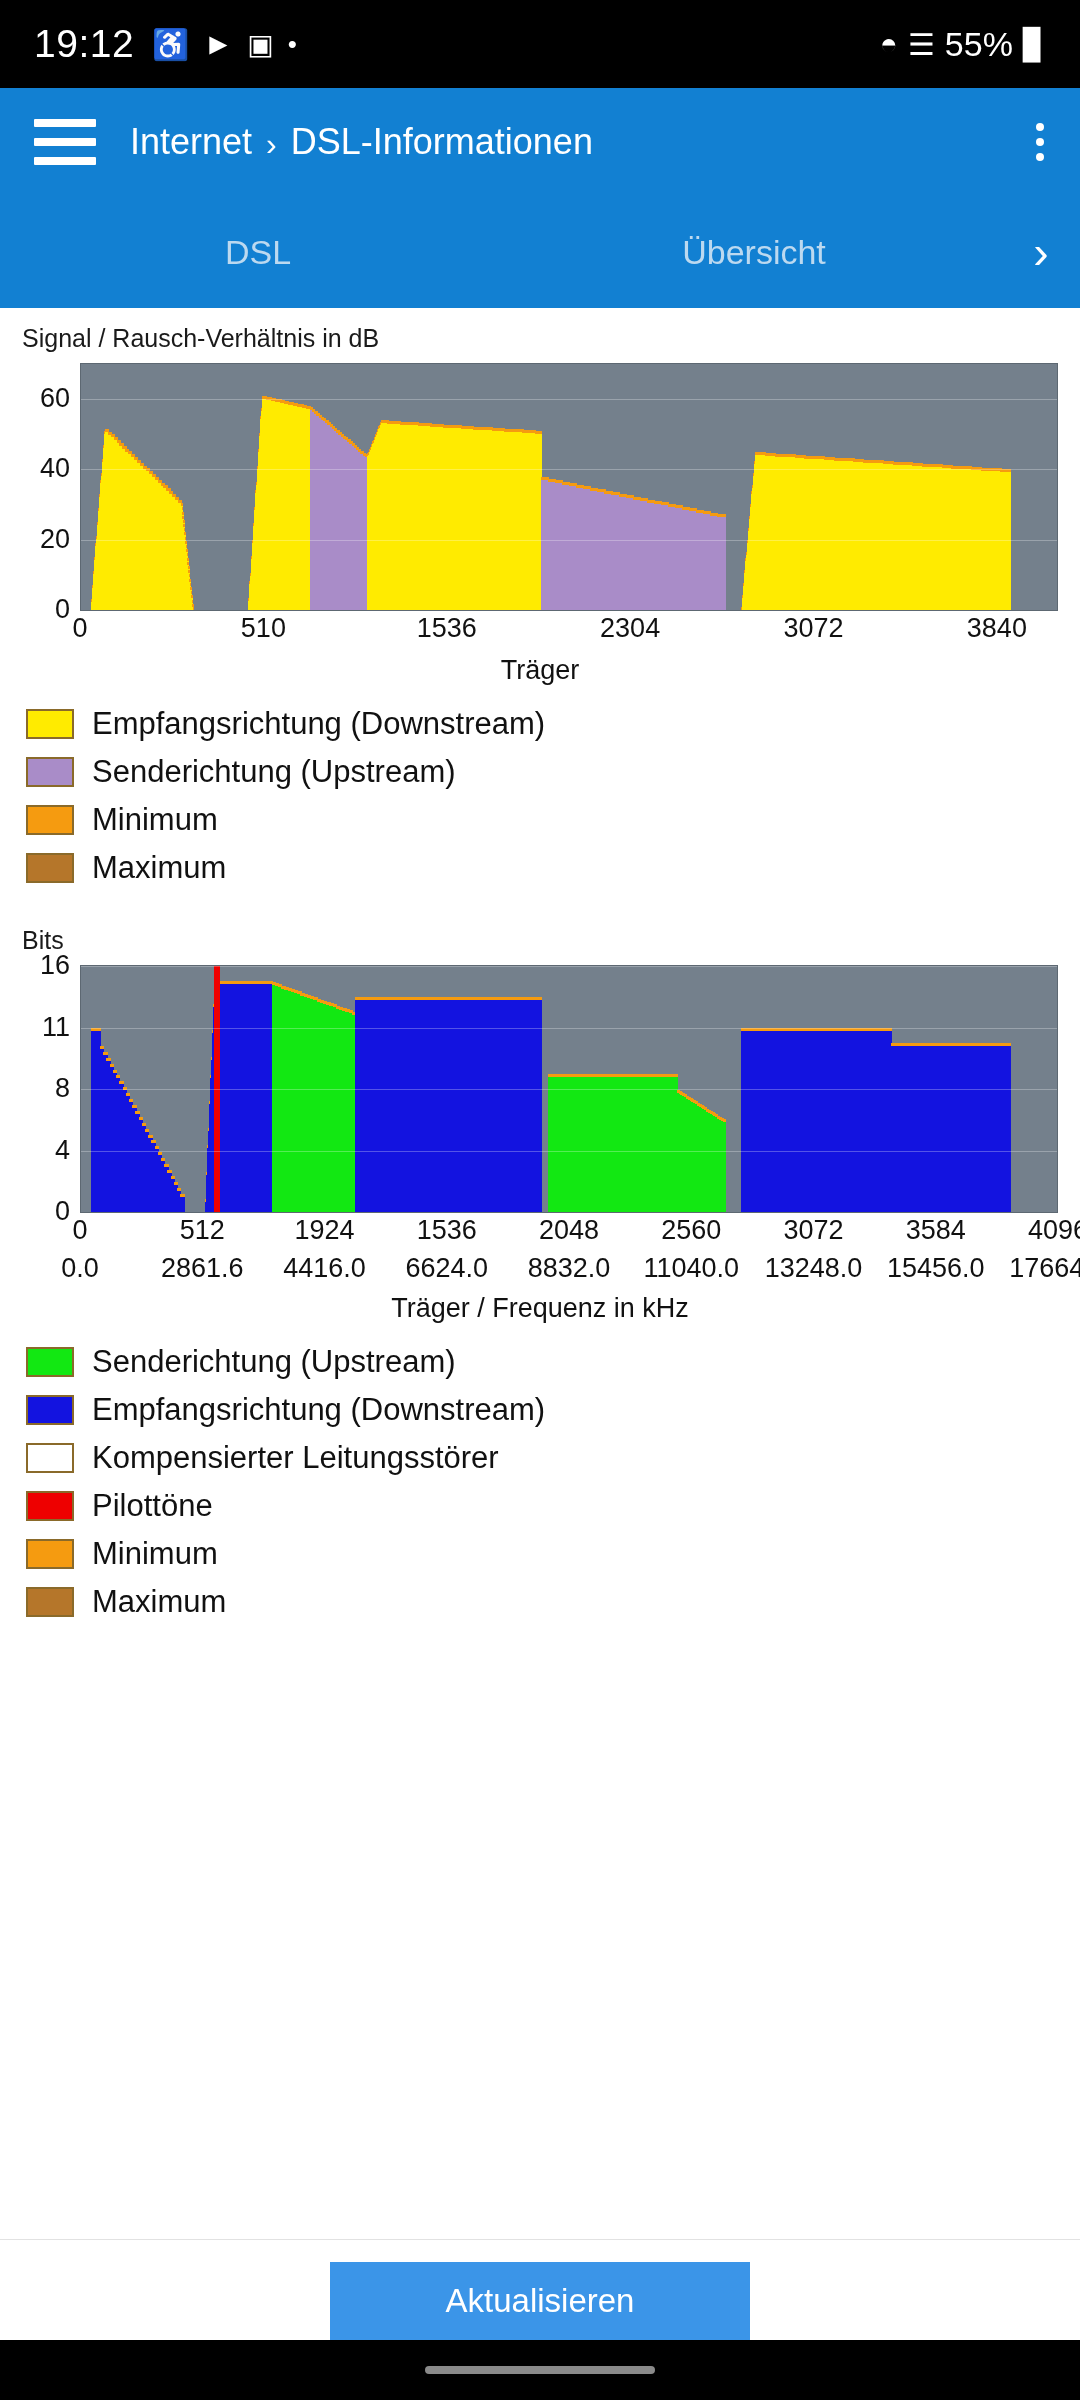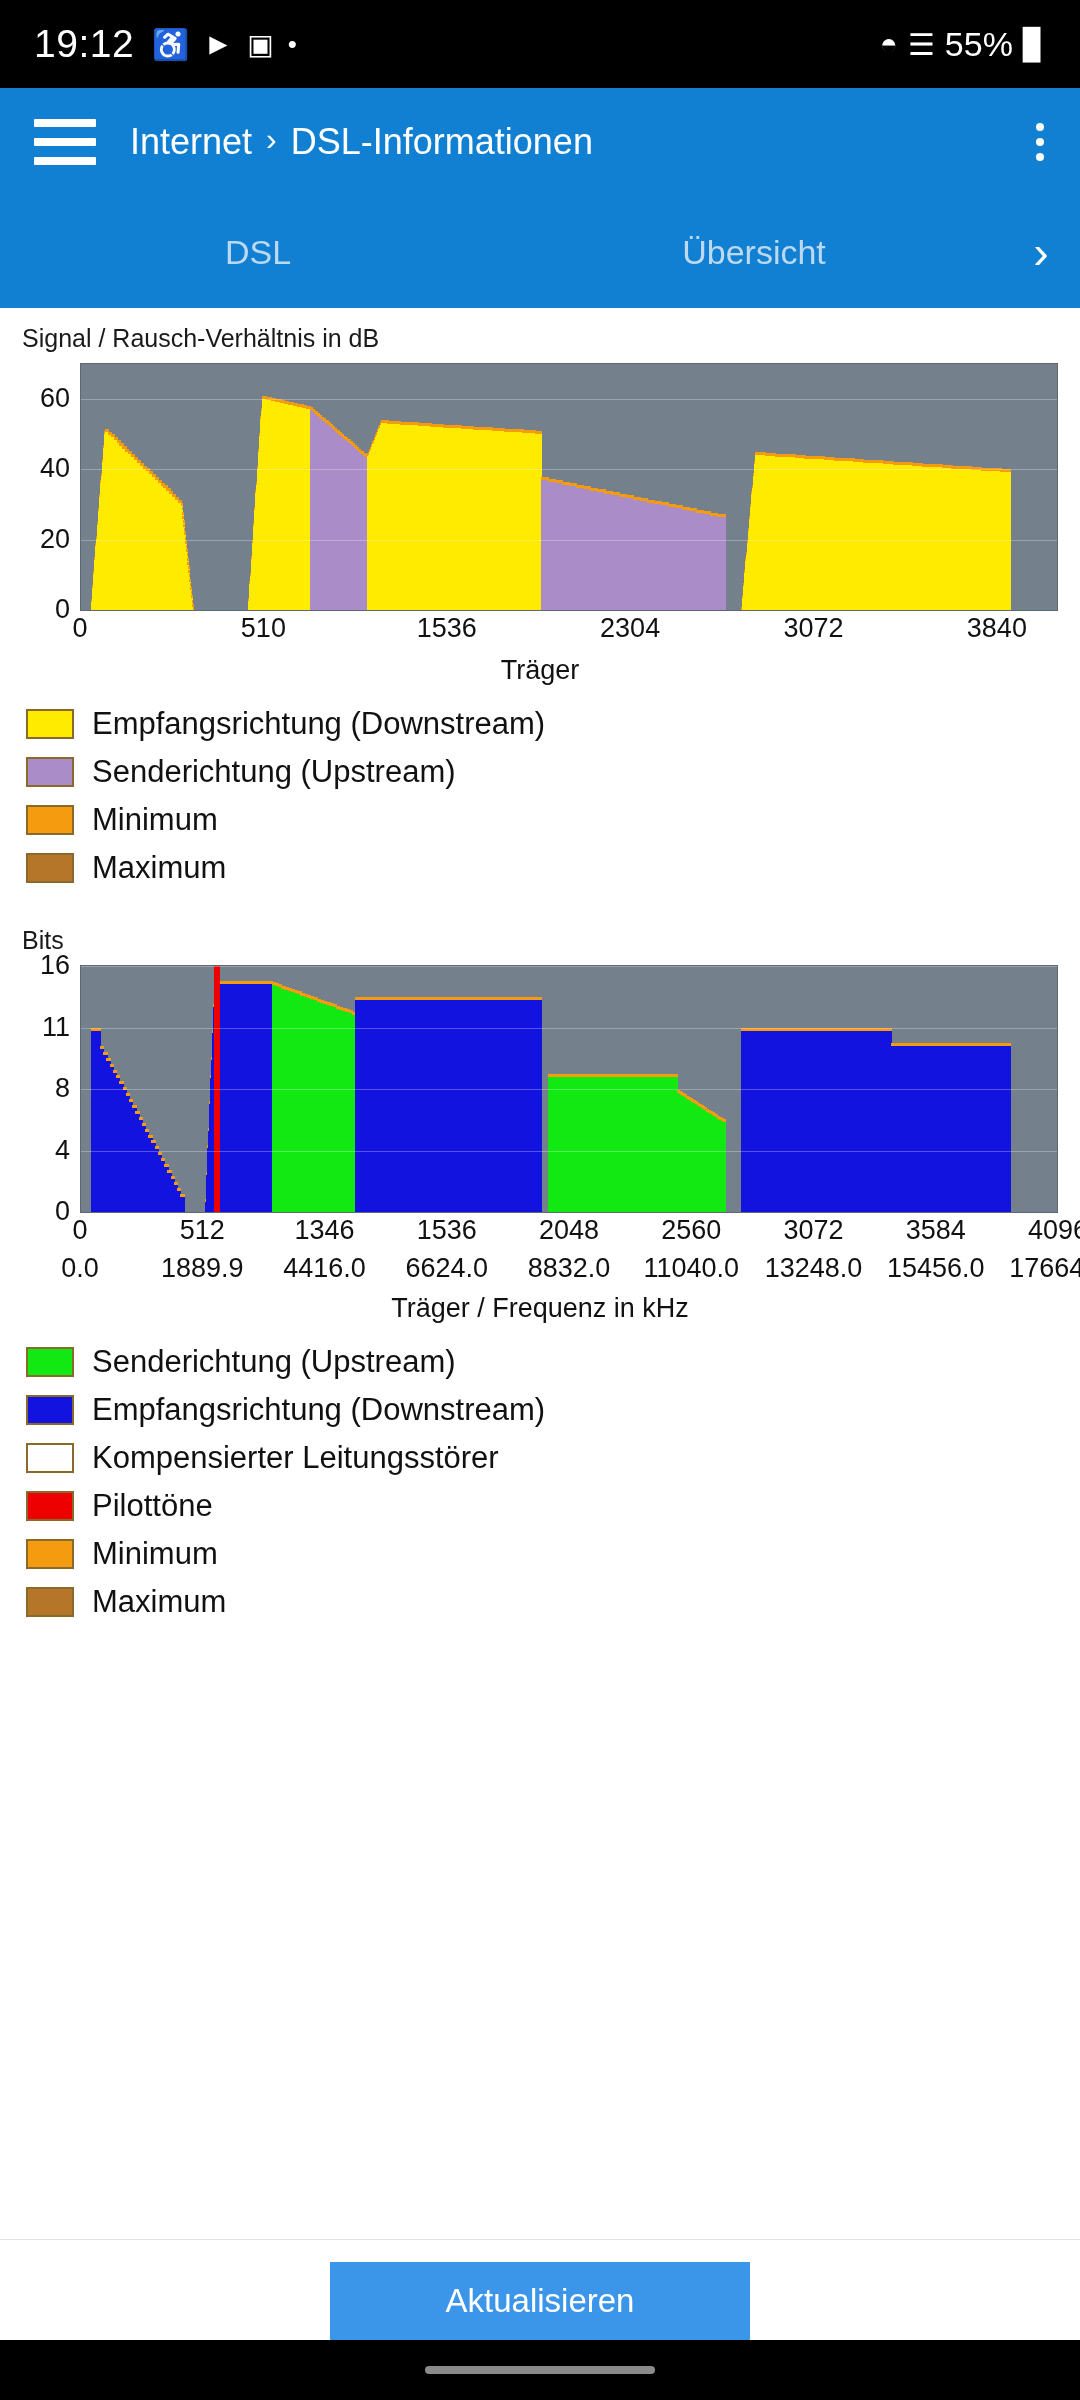--- a/index.html
+++ b/index.html
@@ -24,21 +24,21 @@
   .glyph { display:inline-block; }
 
   
   .appbar { background:#1280d2; }
   .appbar-top {
     height:108px; display:flex; align-items:center;
     padding:0 34px; gap:34px; position:relative;
   }
   .hamburger { width:62px; display:flex; flex-direction:column; gap:11px; cursor:pointer; }
   .hamburger span { display:block; height:8px; background:#fff; border-radius:1px; }
-  .title { color:#fff; font-size:36px; font-weight:400; white-space:nowrap; display:flex; align-items:flex-start; gap:14px; }
+  .title { color:#fff; font-size:36px; font-weight:400; white-space:nowrap; display:flex; align-items:flex-end; gap:14px; }
   .title .crumb-sep { font-size:32px; }
   .kebab { position:absolute; right:36px; top:50%; transform:translateY(-50%);
            display:flex; flex-direction:column; gap:7px; cursor:pointer; }
   .kebab i { width:8px; height:8px; background:#fff; border-radius:50%; display:block; }
 
   .tabs { display:flex; align-items:stretch; height:112px; position:relative; padding-left:10px;}
   .tab {
     flex:1; display:flex; align-items:center; justify-content:center;
     color:#bcd9f0; font-size:34px; position:relative; cursor:pointer;
   }
@@ -769,31 +769,31 @@
           </div>
       <div class="gridline" style="top: 184.5px;"></div>
           <div class="gridline" style="top: 123px;"></div>
           <div class="gridline" style="top: 61.5px;"></div>
           <div class="gridline" style="top: 0px;"></div>
         </div>
     </div>
     <div class="x-axis" id="bits-x">
         <div class="xtick" style="left: 0%;">0</div>
         <div class="xtick" style="left: 12.5%;">512</div>
-        <div class="xtick" style="left: 25%;">1346</div>
+        <div class="xtick" style="left: 25%;">1924</div>
         <div class="xtick" style="left: 37.5%;">1536</div>
         <div class="xtick" style="left: 50%;">2048</div>
         <div class="xtick" style="left: 62.5%;">2560</div>
         <div class="xtick" style="left: 75%;">3072</div>
         <div class="xtick" style="left: 87.5%;">3584</div>
         <div class="xtick" style="left: 100%;">4096</div>
       </div>
     <div class="x-axis2" id="bits-x2">
         <div class="xtick" style="left: 0%;">0.0</div>
-        <div class="xtick" style="left: 12.5%;">1889.9</div>
+        <div class="xtick" style="left: 12.5%;">2861.6</div>
         <div class="xtick" style="left: 25%;">4416.0</div>
         <div class="xtick" style="left: 37.5%;">6624.0</div>
         <div class="xtick" style="left: 50%;">8832.0</div>
         <div class="xtick" style="left: 62.5%;">11040.0</div>
         <div class="xtick" style="left: 75%;">13248.0</div>
         <div class="xtick" style="left: 87.5%;">15456.0</div>
         <div class="xtick" style="left: 100%;">17664.0</div>
       </div>
     <div class="axis-title">Träger / Frequenz in kHz</div>
   </div>

